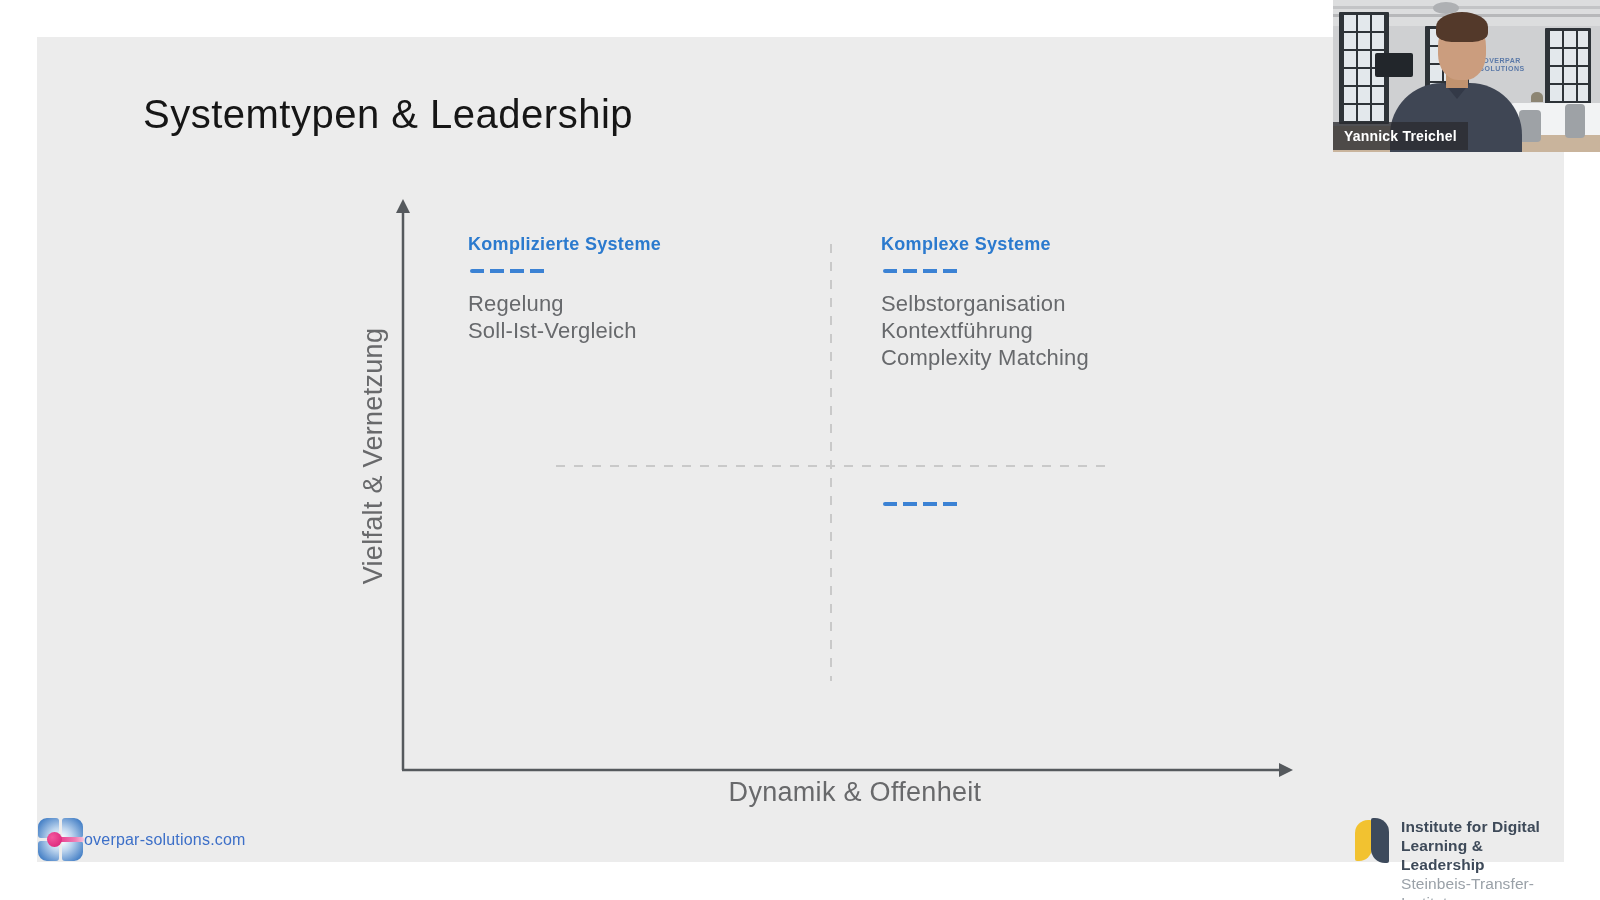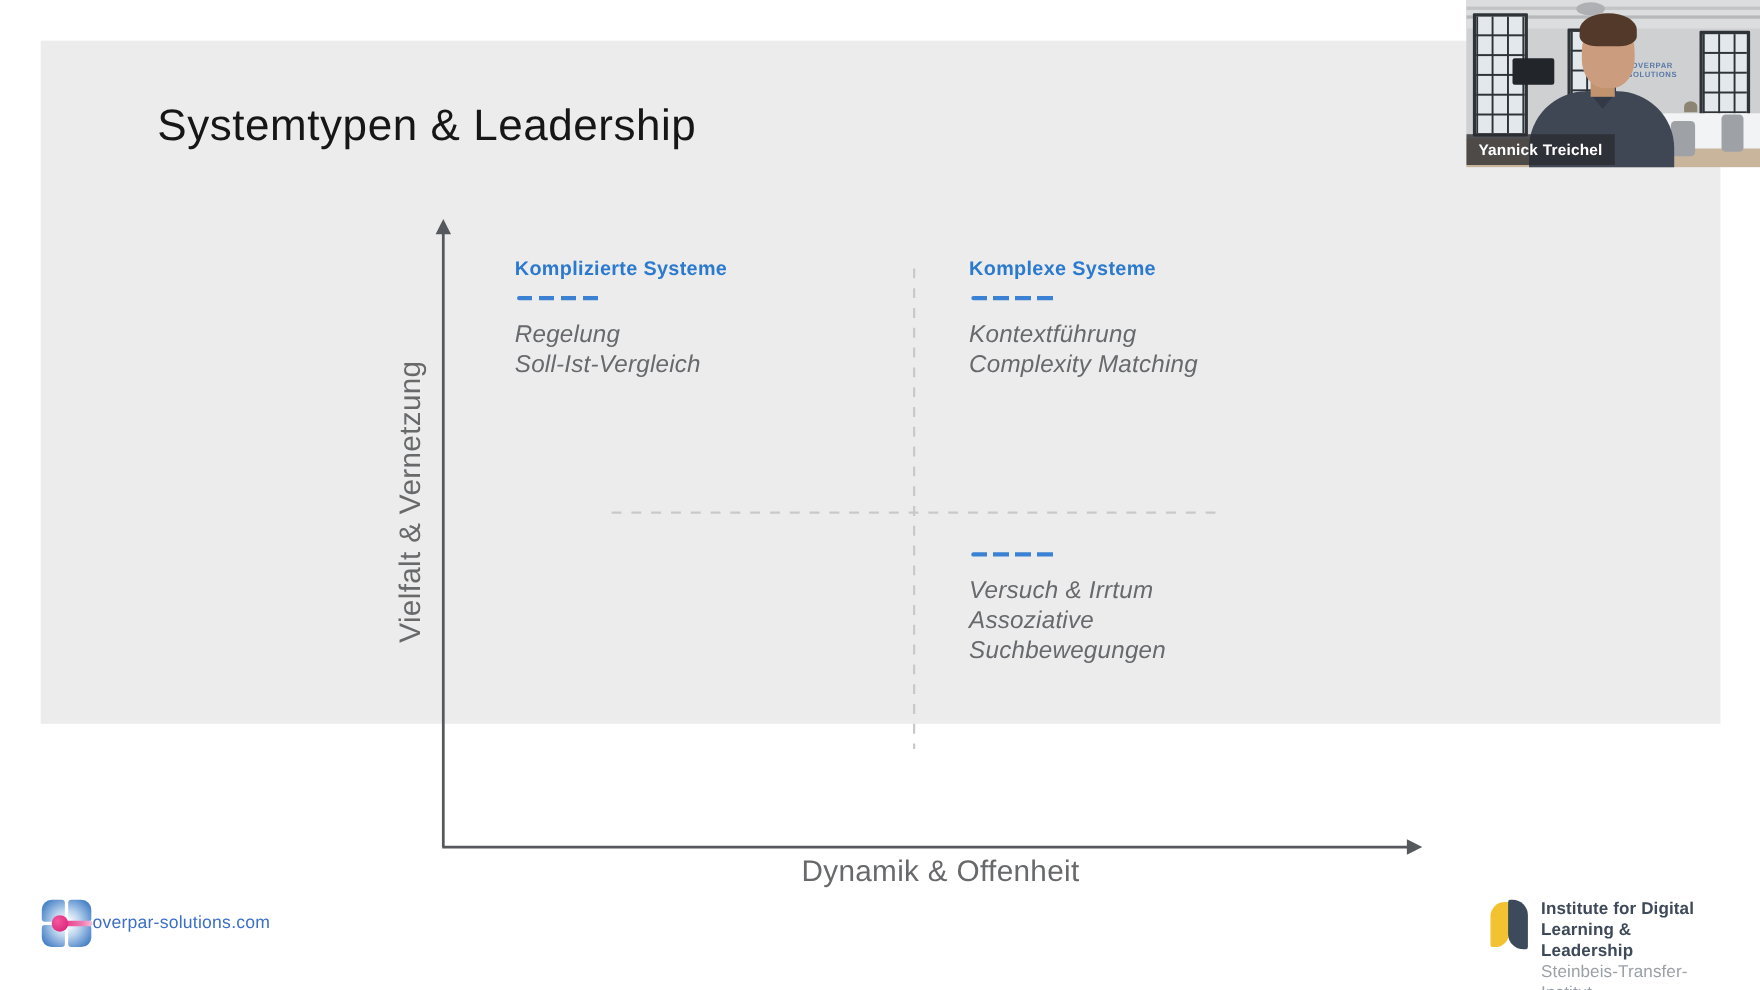--- a/index.html
+++ b/index.html
@@ -4,21 +4,21 @@
 <style>
   html,body{margin:0;padding:0;}
   body{
     width:1600px;height:900px;position:relative;overflow:hidden;
     background:#ffffff;
     font-family:"Liberation Sans", sans-serif;
     -webkit-font-smoothing:antialiased;
   }
   
   .slide{
-    position:absolute;left:37px;top:37px;width:1527px;height:621px;
+    position:absolute;left:37px;top:37px;width:1527px;height:825px;
     background:#ececec;
   }
   .slide-title{
     position:absolute;left:106px;top:55px;
     font-size:40px;font-weight:500;color:#161616;letter-spacing:.5px;
   }
   .axes{position:absolute;left:0;top:0;pointer-events:none;}
   .axis-label{
     color:#68696b;font-size:27px;letter-spacing:.3px;text-align:center;
   }
@@ -34,21 +34,21 @@
   .quad h2{
     margin:0 0 14px 0;font-size:18px;font-weight:600;color:#2b7ace;
     letter-spacing:.3px;
   }
   .quad .q-underline{
     width:78px;height:4px;margin:0 0 17px 2px;border-radius:2px;
     background:repeating-linear-gradient(90deg,#3b82d4 0 14px,transparent 14px 20px);
   }
   .quad ul{
     list-style:none;margin:0;padding:0;
-    font-size:22px;line-height:27px;color:#67696c;letter-spacing:.2px;font-style:italic;
+    font-size:22px;line-height:27px;color:#67696c;letter-spacing:.2px;
   }
   .quad-tl{left:431px;top:197px;}
   .quad-tr{left:844px;top:197px;}
   .quad-bl{left:433px;top:465px;}
   .quad-br{left:844px;top:465px;}
   .quad-br ul{max-width:215px;}
   
   .overpar{position:absolute;left:0;top:779px;height:47px;display:flex;align-items:center;}
   .op-logo{
     position:relative;width:47px;height:46px;flex:0 0 auto;
@@ -161,32 +161,29 @@
     <ul>
       <li>Regelung</li>
       <li>Soll-Ist-Vergleich</li>
     </ul>
   </div>
 
   <div class="quad quad-tr">
     <h2>Komplexe Systeme</h2>
     <div class="q-underline"></div>
     <ul>
+      <li>Selbstorganisation</li>
       <li>Kontextführung</li>
       <li>Complexity Matching</li>
     </ul>
   </div>
 
 
   <div class="quad quad-br">
     <div class="q-underline"></div>
-    <ul>
-      <li>Versuch &amp; Irrtum</li>
-      <li>Assoziative Suchbewegungen</li>
-    </ul>
   </div>
 
   <div class="overpar">
     <div class="op-logo">
       <div class="op-tile op-t1"></div>
       <div class="op-tile op-t2"></div>
       <div class="op-tile op-t3"></div>
       <div class="op-tile op-t4"></div>
       <div class="op-line"></div>
       <div class="op-ball"></div>

